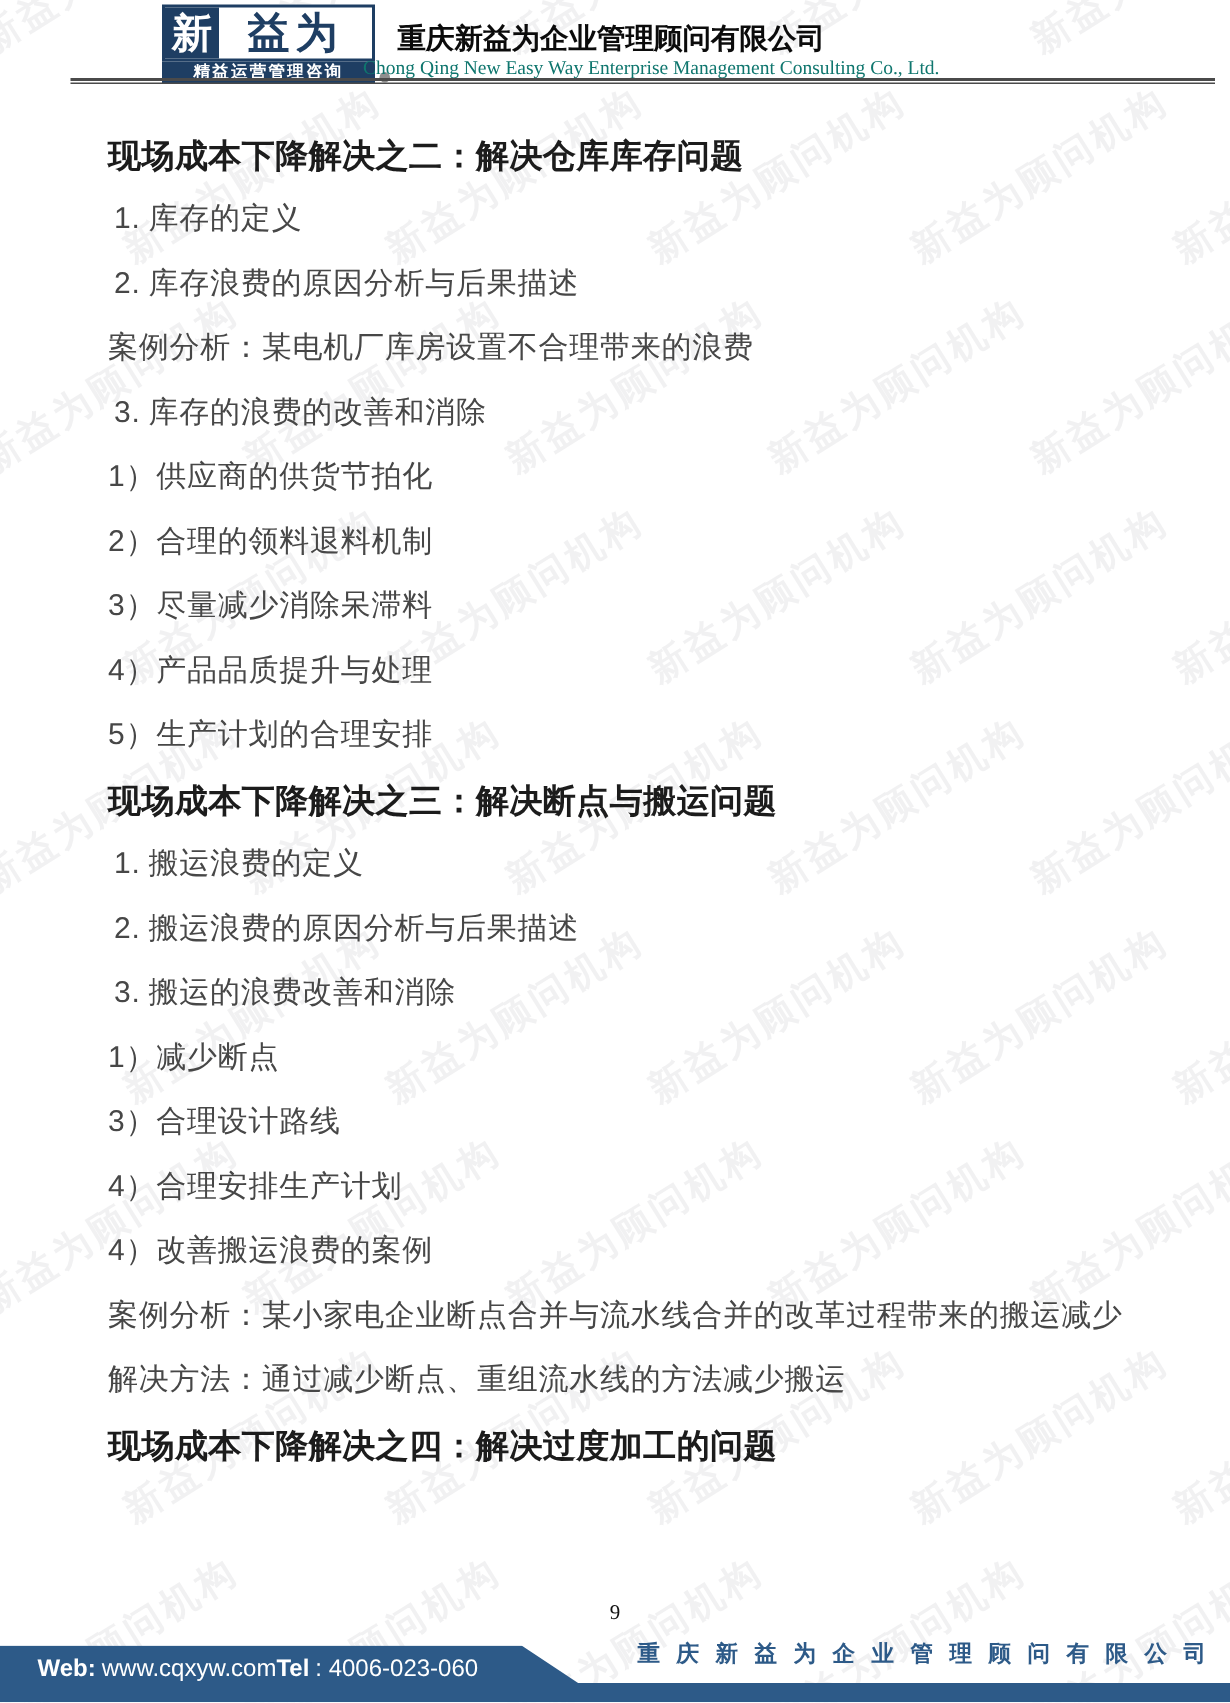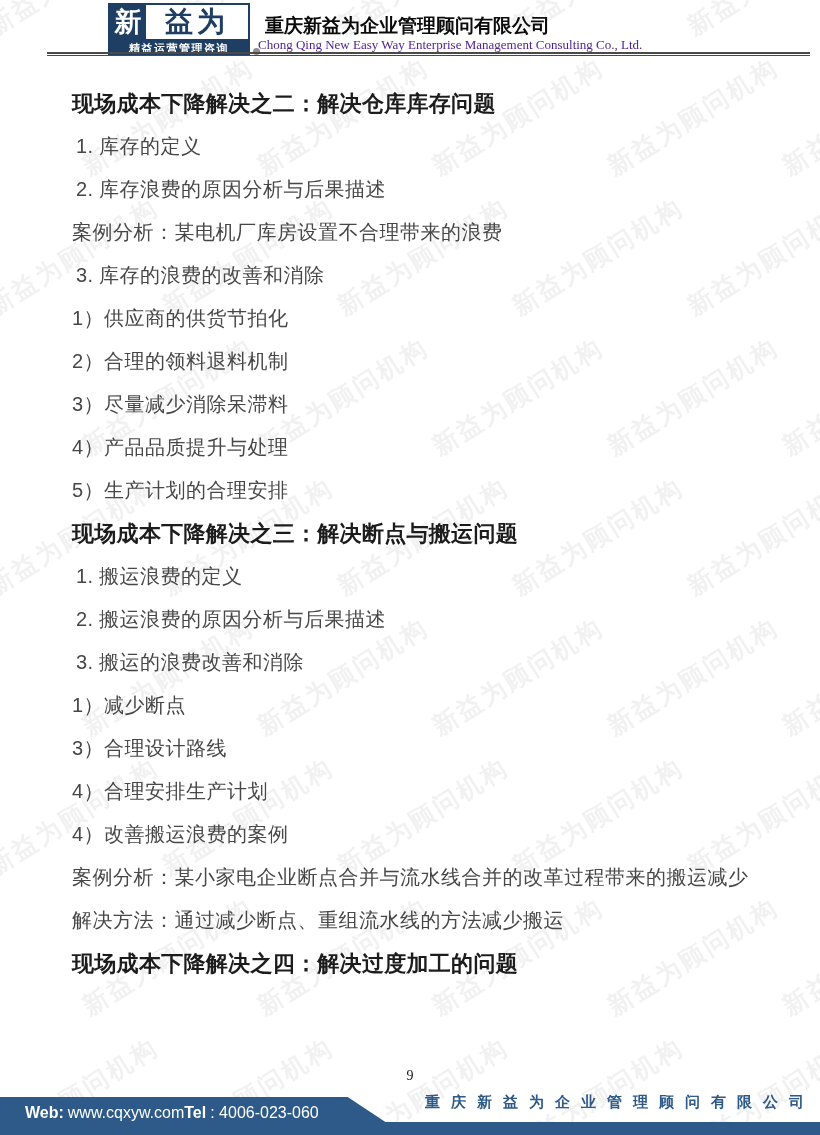--- a/index.html
+++ b/index.html
@@ -18,21 +18,21 @@
   .logo-xin{background:#1e3e63;color:#fff;width:36px;display:flex;align-items:center;
             justify-content:center;font-size:27px;font-weight:bold;}
   .logo-rest{flex:1;color:#1e3e63;font-size:28px;font-weight:bold;display:flex;
              align-items:center;justify-content:center;letter-spacing:4px;}
   .logo-bar{height:15px;background:#1e3e63;color:#fff;font-size:11px;line-height:15px;
             text-align:center;letter-spacing:1.5px;font-weight:bold;}
   .logo-dot{position:absolute;right:-10px;bottom:1px;width:7px;height:7px;
             border-radius:50%;background:#8f8f8f;}
   .company-cn{position:absolute;left:265px;top:13px;font-size:19px;font-weight:bold;
               color:#0b0b0b;white-space:nowrap;}
-  .company-en{position:absolute;left:258px;top:37px;font-size:13px;color:#4c1d95;
+  .company-en{position:absolute;left:242px;top:37px;font-size:13px;color:#0f766e;
               font-family:"Liberation Serif","DejaVu Serif",serif;white-space:nowrap;}
   .header-rule{position:absolute;left:47px;top:52px;width:763px;height:1px;
                border-top:2px solid #4a4a4a;border-bottom:1px solid #4a4a4a;}
   
   .doc-body{position:absolute;left:72px;top:82px;right:30px;z-index:1;}
   .line{height:43px;line-height:43px;white-space:nowrap;font-size:20px;color:#474747;
         letter-spacing:0.5px;}
   .line.heading{font-size:22px;font-weight:bold;color:#1c1c1c;letter-spacing:0.3px;}
   .line.num{padding-left:4px;}
   .line .pfx{display:inline-block;min-width:23px;}

